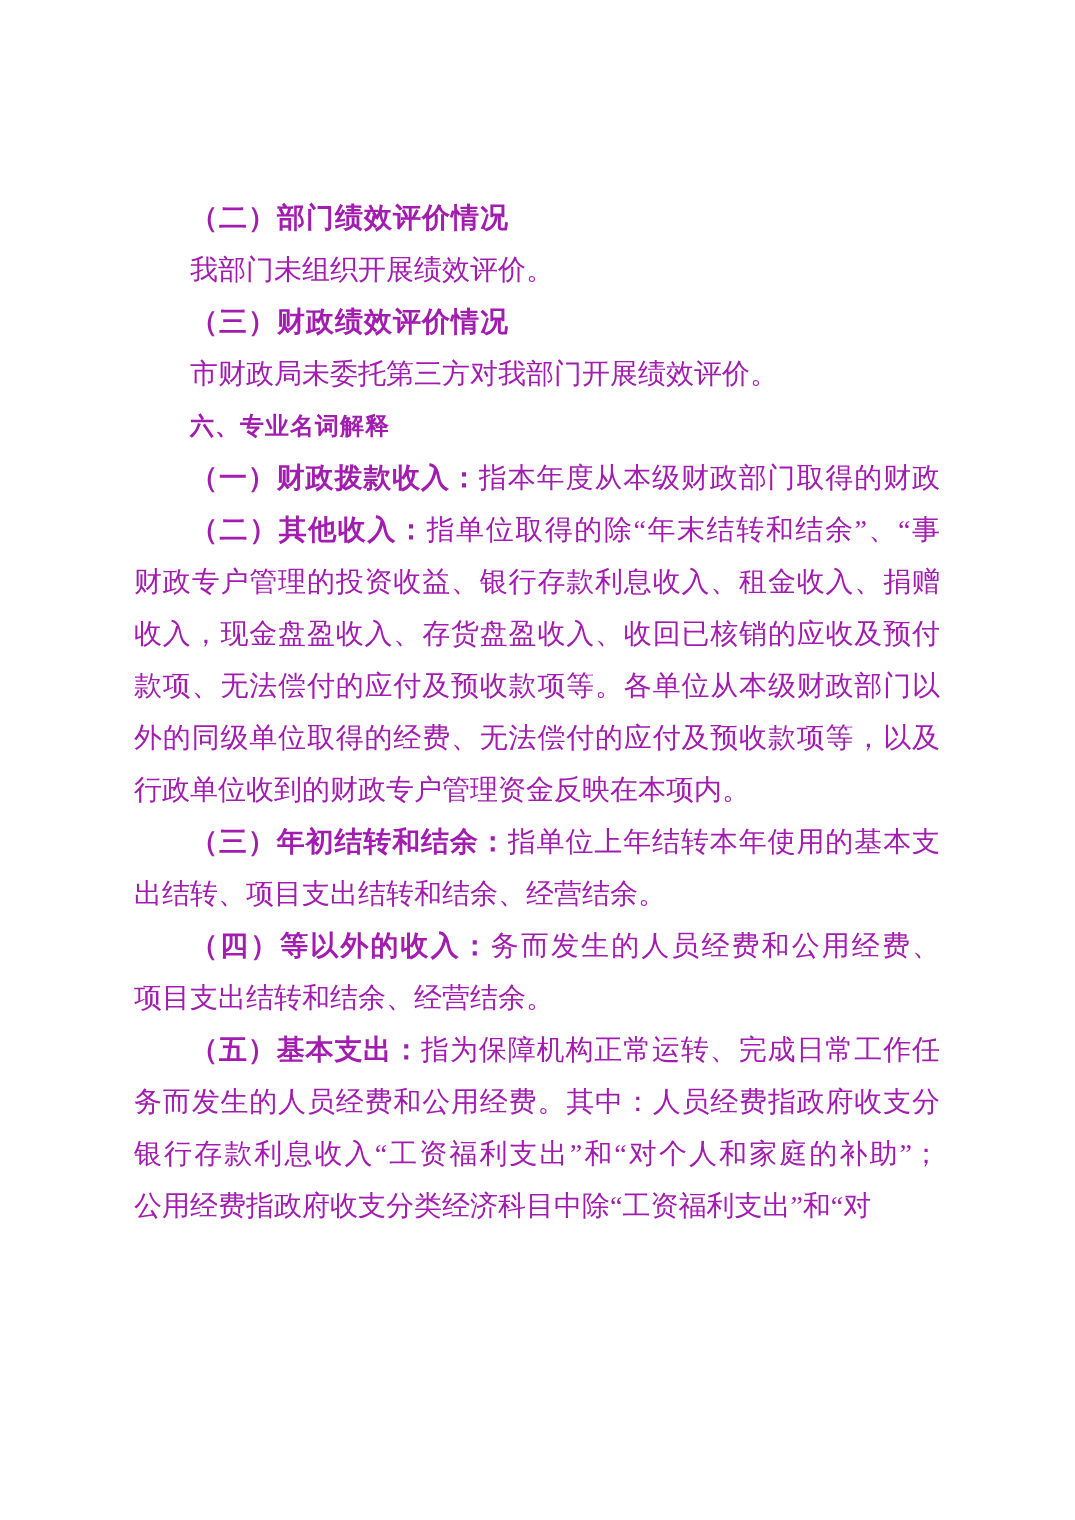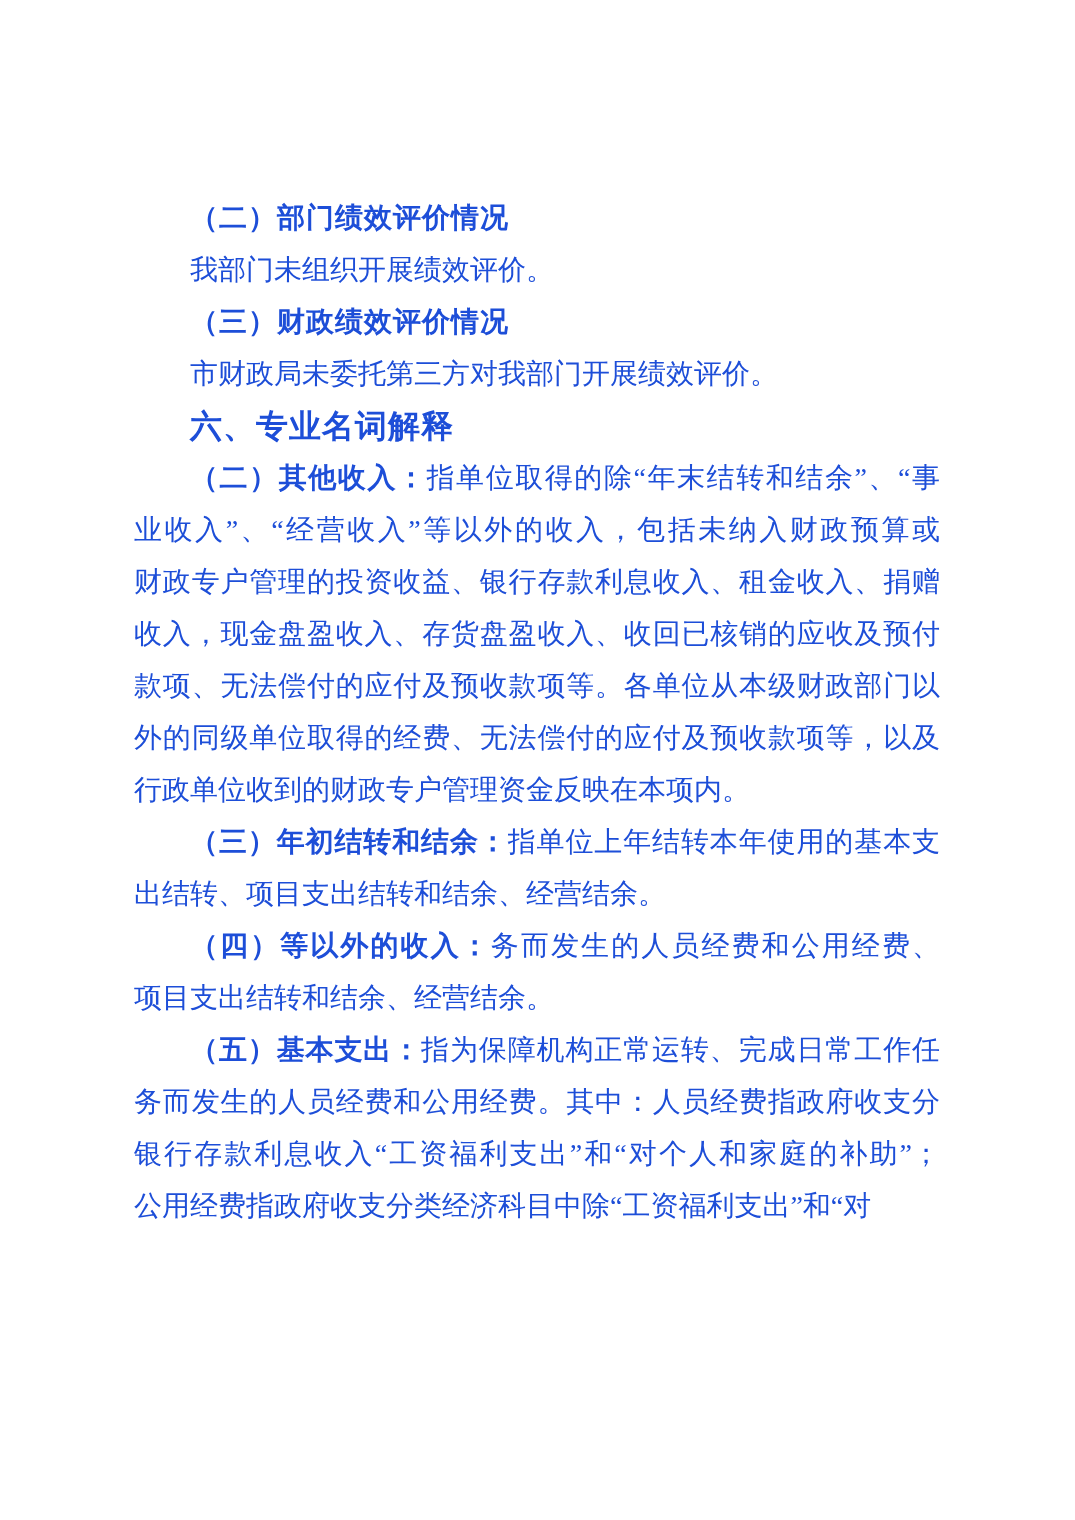--- a/index.html
+++ b/index.html
@@ -7,21 +7,21 @@
     padding: 0;
     background: #ffffff;
   }
   .page {
     position: relative;
     width: 1075px;
     height: 1520px;
     background: #ffffff;
     overflow: hidden;
     font-family: "Liberation Serif", serif;
-    color: #1d4ed8;
+    color: #a21caf;
   }
   .content {
     position: absolute;
     left: 134px;
     top: 192px;
     width: 806px;
   }
   .para {
     margin: 0;
     padding: 0;
@@ -44,21 +44,21 @@
   .seg { font-weight: 400; }
   .seg.bold { font-weight: 700; }
   
   .para.subheading .seg {
     font-weight: 700;
     letter-spacing: 1px;
   }
   
   .para.heading .line {
     font-family: "Liberation Sans", sans-serif;
-    font-size: 32px;
+    font-size: 24px;
     letter-spacing: 1px;
   }
   .para.heading .seg {
     font-weight: 700;
   }
 </style>
 </head>
 <body>
 
 <div class="page">
@@ -72,24 +72,24 @@
       <div class="para subheading">
         <div class="line first para-last"><span class="seg bold">（三）财政绩效评价情况</span></div>
       </div>
       <div class="para body">
         <div class="line first para-last"><span class="seg">市财政局未委托第三方对我部门开展绩效评价。</span></div>
       </div>
       <div class="para heading">
         <div class="line first para-last"><span class="seg bold">六、专业名词解释</span></div>
       </div>
       <div class="para body">
+        <div class="line first"><span class="seg bold">（一）财政拨款收入：</span><span class="seg">指本年度从本级财政部门取得的财政</span></div>
       </div>
       <div class="para body">
         <div class="line first"><span class="seg bold">（二）其他收入：</span><span class="seg">指单位取得的除“年末结转和结余”、“事</span></div>
-        <div class="line"><span class="seg">业收入”、“经营收入”等以外的收入，包括未纳入财政预算或</span></div>
         <div class="line"><span class="seg">财政专户管理的投资收益、银行存款利息收入、租金收入、捐赠</span></div>
         <div class="line"><span class="seg">收入，现金盘盈收入、存货盘盈收入、收回已核销的应收及预付</span></div>
         <div class="line"><span class="seg">款项、无法偿付的应付及预收款项等。各单位从本级财政部门以</span></div>
         <div class="line"><span class="seg">外的同级单位取得的经费、无法偿付的应付及预收款项等，以及</span></div>
         <div class="line para-last"><span class="seg">行政单位收到的财政专户管理资金反映在本项内。</span></div>
       </div>
       <div class="para body">
         <div class="line first"><span class="seg bold">（三）年初结转和结余：</span><span class="seg">指单位上年结转本年使用的基本支</span></div>
         <div class="line para-last"><span class="seg">出结转、项目支出结转和结余、经营结余。</span></div>
       </div>

